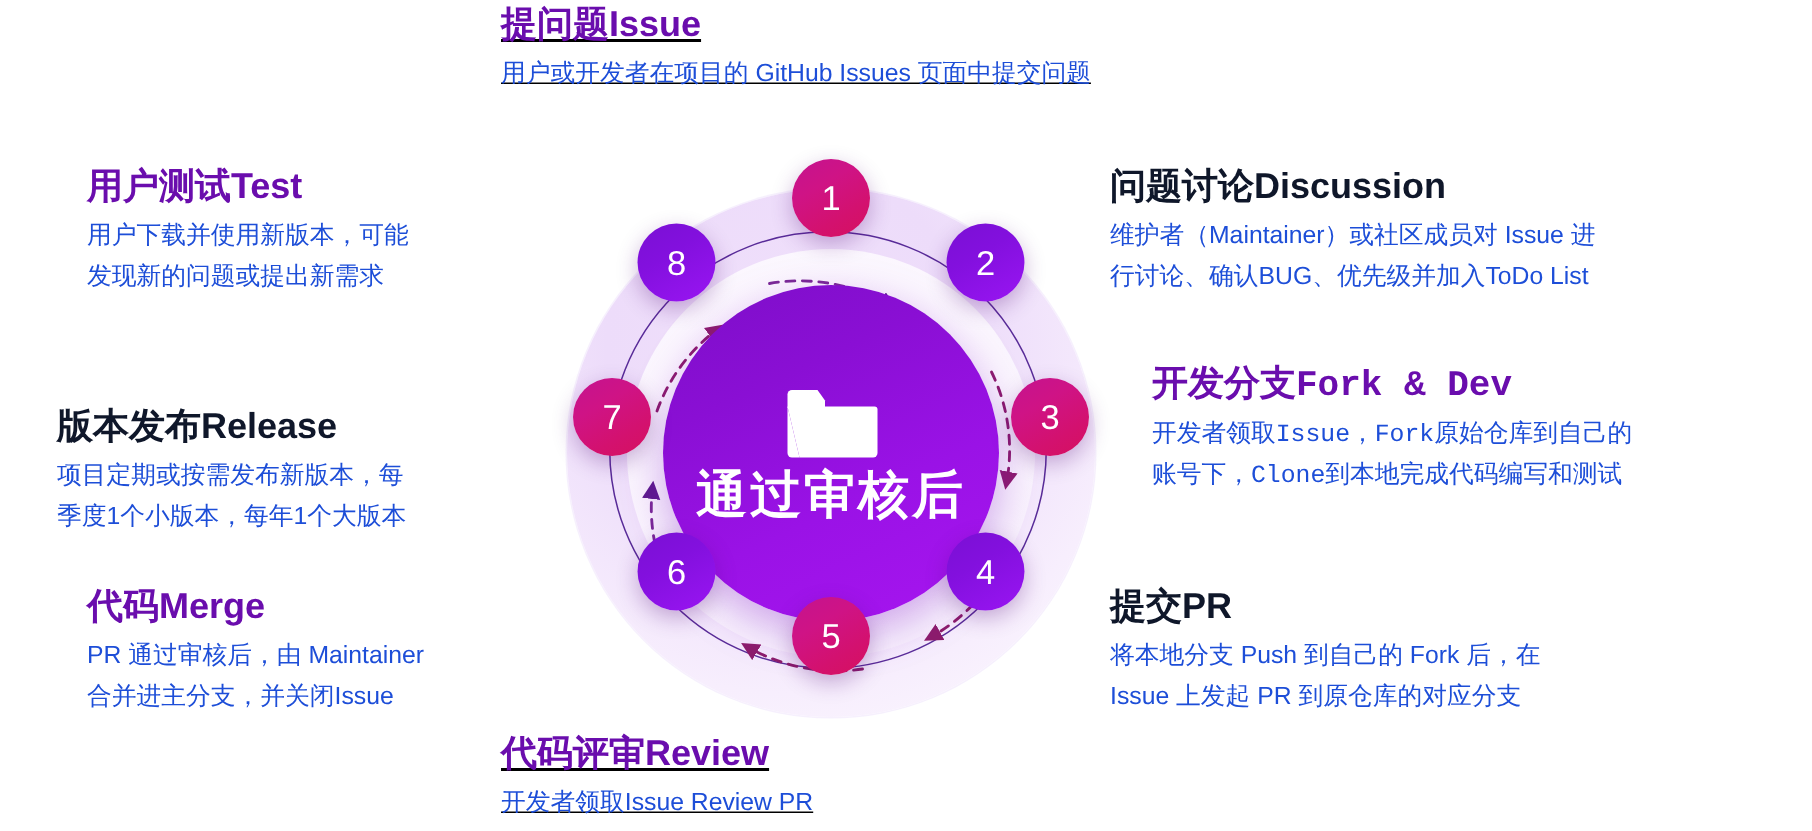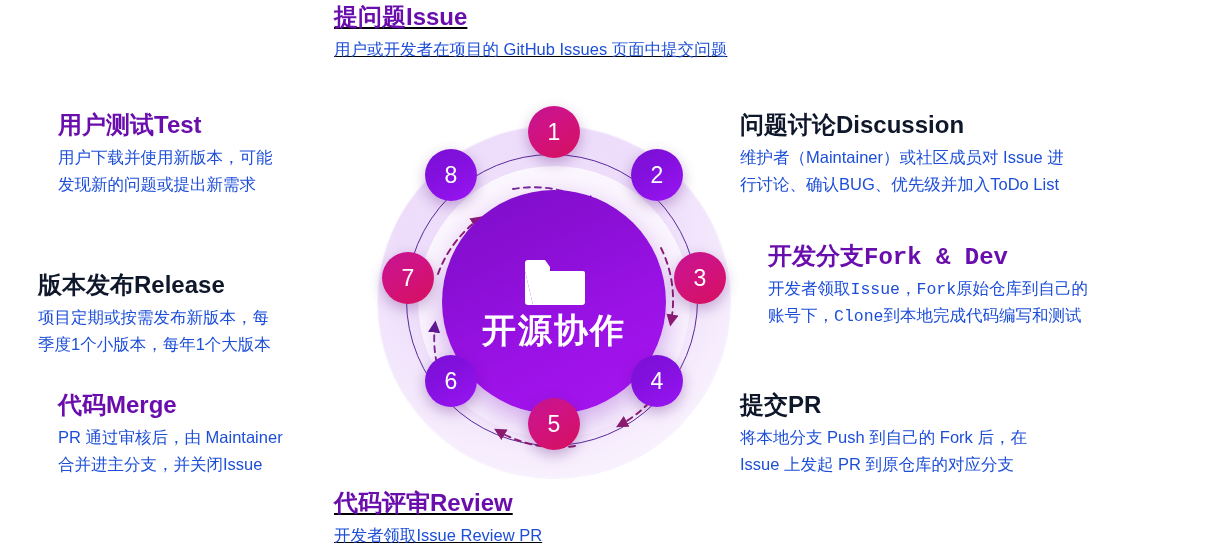--- a/index.html
+++ b/index.html
@@ -176,21 +176,21 @@
         <path d="M 60 148 A 118 118 0 0 1 101 93" stroke="#8c1c6b" marker-end="url(#ahm)"></path>
       </g>
     </svg>
 
     <div class="core">
       <svg class="folder-icon" viewBox="0 0 64 50">
         <path d="M3 6 a3 3 0 0 1 3-3 h17 l5 7 h0 v5 H3 Z" fill="#ffffff"></path>
         <path d="M3 14 h58 a2 2 0 0 1 2 2 v29 a3 3 0 0 1 -3 3 H11 L3 14 Z" fill="#ffffff"></path>
         <path d="M3 14 L11 48 H6 a3 3 0 0 1 -3 -3 Z" fill="#ffffff"></path>
       </svg>
-      <div class="core-label">开源协作</div>
+      <div class="core-label">通过审核后</div>
     </div>
 
     <div class="node magenta" style="left:150px;top:-20px;">
       <span>1</span>
     </div>
     <div class="node purple" style="left:253px;top:23px;">
       <span>2</span>
     </div>
     <div class="node magenta" style="left:296px;top:126px;">
       <span>3</span>

